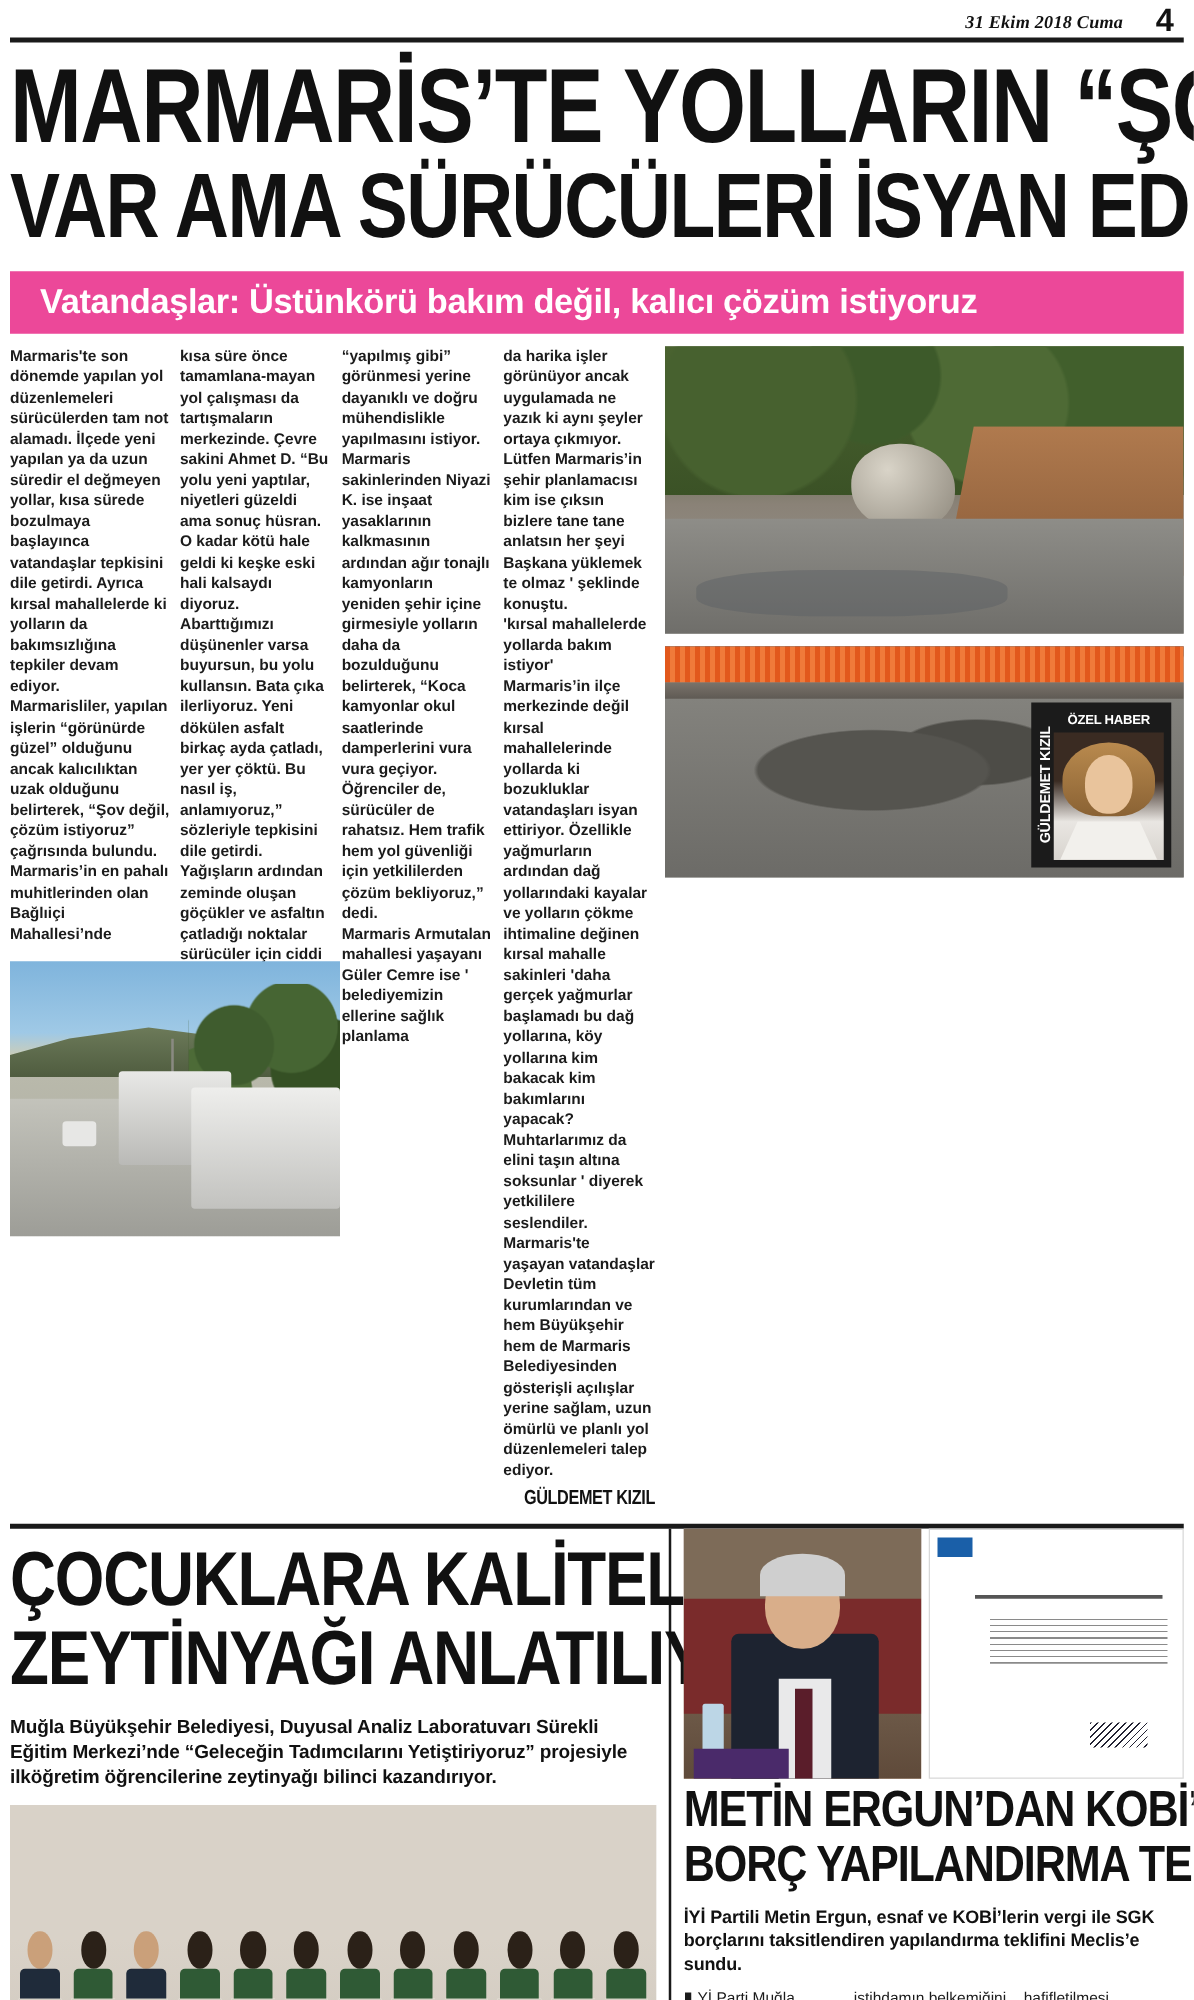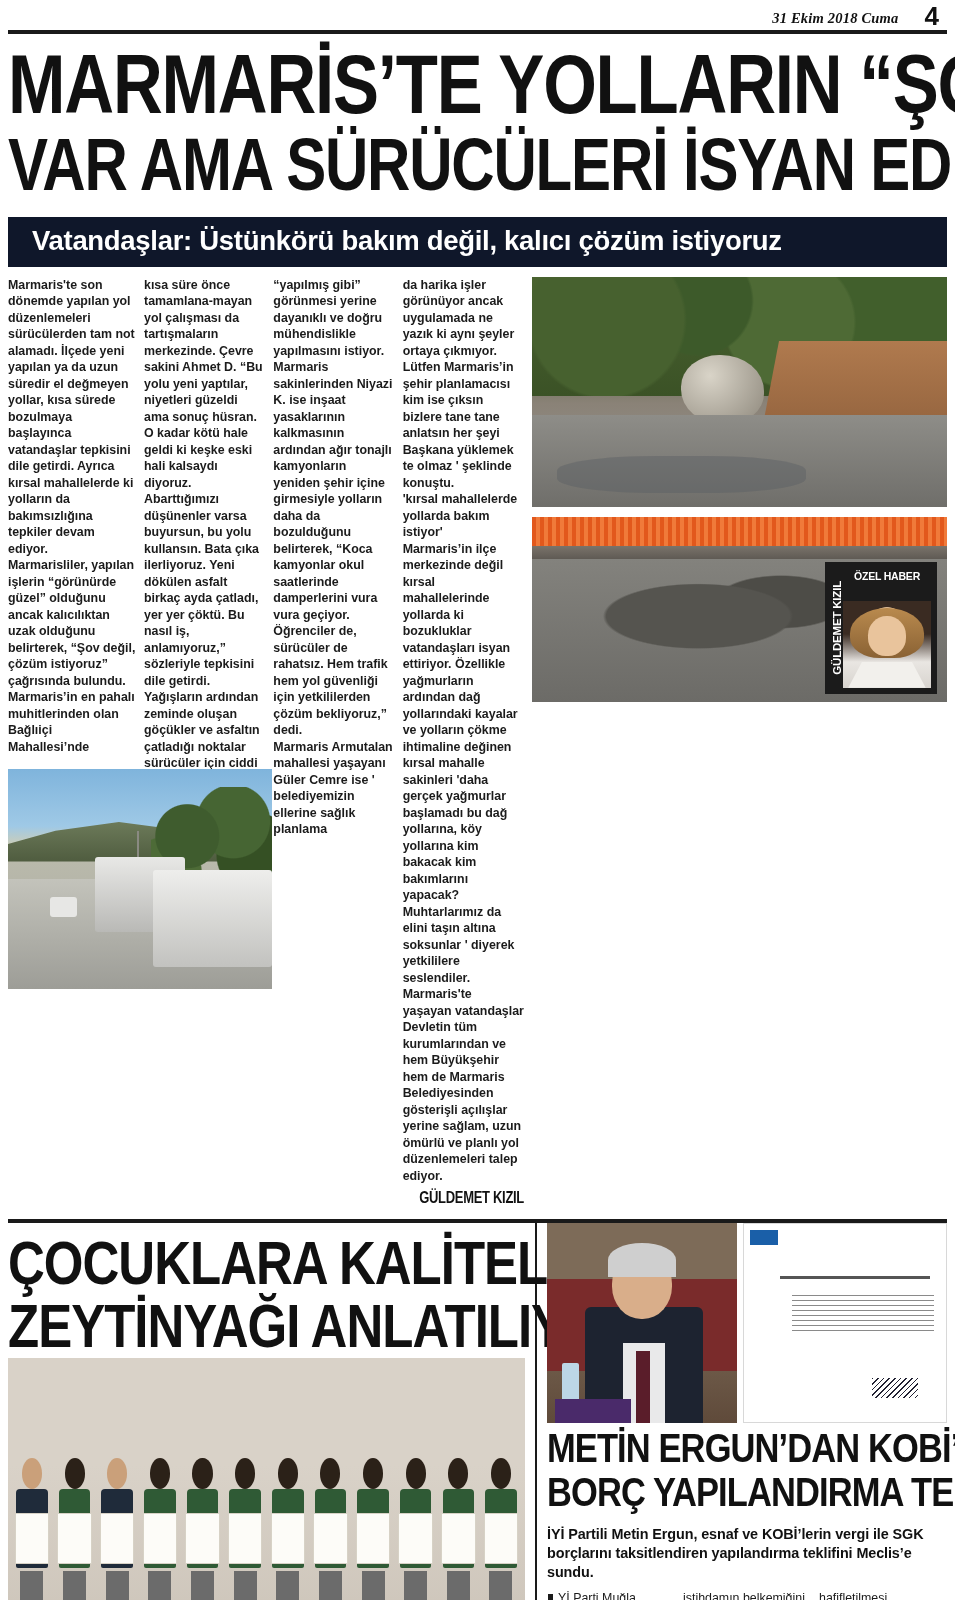--- a/index.html
+++ b/index.html
@@ -41,21 +41,21 @@
     transform: scaleY(1.22); transform-origin: left top;
     white-space: nowrap;
   }
   .lead-l2 {
     font-size: 60px; line-height: .92; margin-top: 24px;
     transform: scaleY(1.22); transform-origin: left top;
     white-space: nowrap;
   }
   .lead-sub {
     margin-top: 30px;
-    background: #0f172a; color: #fff;
+    background: #ec4899; color: #fff;
     font-size: 27.5px; font-weight: 700;
     padding: 8px 24px 10px; letter-spacing: -.3px;
   }
 
   
   .col p, .col .txt {
     font-size: 12.4px; line-height: 1.33; text-align: left;
     color: #1b1b1b; hyphens: none;
   }
   .byline {
@@ -135,21 +135,21 @@
     width: 112px; height: 132px; background: #1b1b1b;
     display: flex; padding: 6px;
   }
   .reporter-name {
     writing-mode: vertical-rl; transform: rotate(180deg);
     color: #fff; font-weight: 700; font-size: 11.5px;
     letter-spacing: -.2px; align-self: center;
     transform-origin: center; padding: 2px 0;
   }
   .reporter-right { flex: 1; display: flex; flex-direction: column; }
-  .reporter-tag { color: #fff; font-weight: 700; font-size: 10.5px; text-align: center; padding: 2px 0 19px; letter-spacing: -.2px; }
+  .reporter-tag { color: #fff; font-weight: 700; font-size: 10.5px; text-align: center; padding: 2px 0 4px; letter-spacing: -.2px; }
   .reporter-photo { flex: 1; background:
       radial-gradient(circle at 50% 30%,#e8c39a 0 26%,transparent 27%),
       linear-gradient(180deg,#3a2b22 0 38%,#e9e6e2 70%,#d8d4cf 100%);
     position: relative; }
   .reporter-photo .hair { position:absolute; left:8%; top:8%; width:84%; height:58%;
     background: linear-gradient(180deg,#b98a4e,#8a6234); border-radius: 50% 50% 40% 40%; }
   .reporter-photo .face { position:absolute; left:28%; top:18%; width:44%; height:46%;
     background: #e9c49c; border-radius: 48% 48% 45% 45%; }
   .reporter-photo .shirt { position:absolute; left:6%; bottom:0; width:88%; height:30%;
     background: #f2f0ec; clip-path: polygon(18% 0,82% 0,100% 100%,0 100%); }
@@ -310,20 +310,21 @@
 
   </div>
 
   <div class="section-rule"></div>
 
   <div class="lower">
 
     <div class="lower-left">
       <div class="olive-head olive-l1">ÇOCUKLARA KALİTELİ</div>
       <div class="olive-head olive-l2">ZEYTİNYAĞI ANLATILIYOR</div>
+      <div class="olive-spot">Muğla Büyükşehir Belediyesi, Duyusal Analiz Laboratuvarı Sürekli Eğitim Merkezi’nde  “Geleceğin Tadımcılarını Yetiştiriyoruz” projesiyle ilköğretim öğrencilerine zeytinyağı bilinci kazandırıyor.</div>
 
       <div class="ph ph-cert">
         <div class="wall"></div>
         <div class="row">
           <div class="kid adult">
               <div class="head"></div>
               <div class="body"></div>
               <div class="paper"></div>
               <div class="legs"></div>
             </div>

